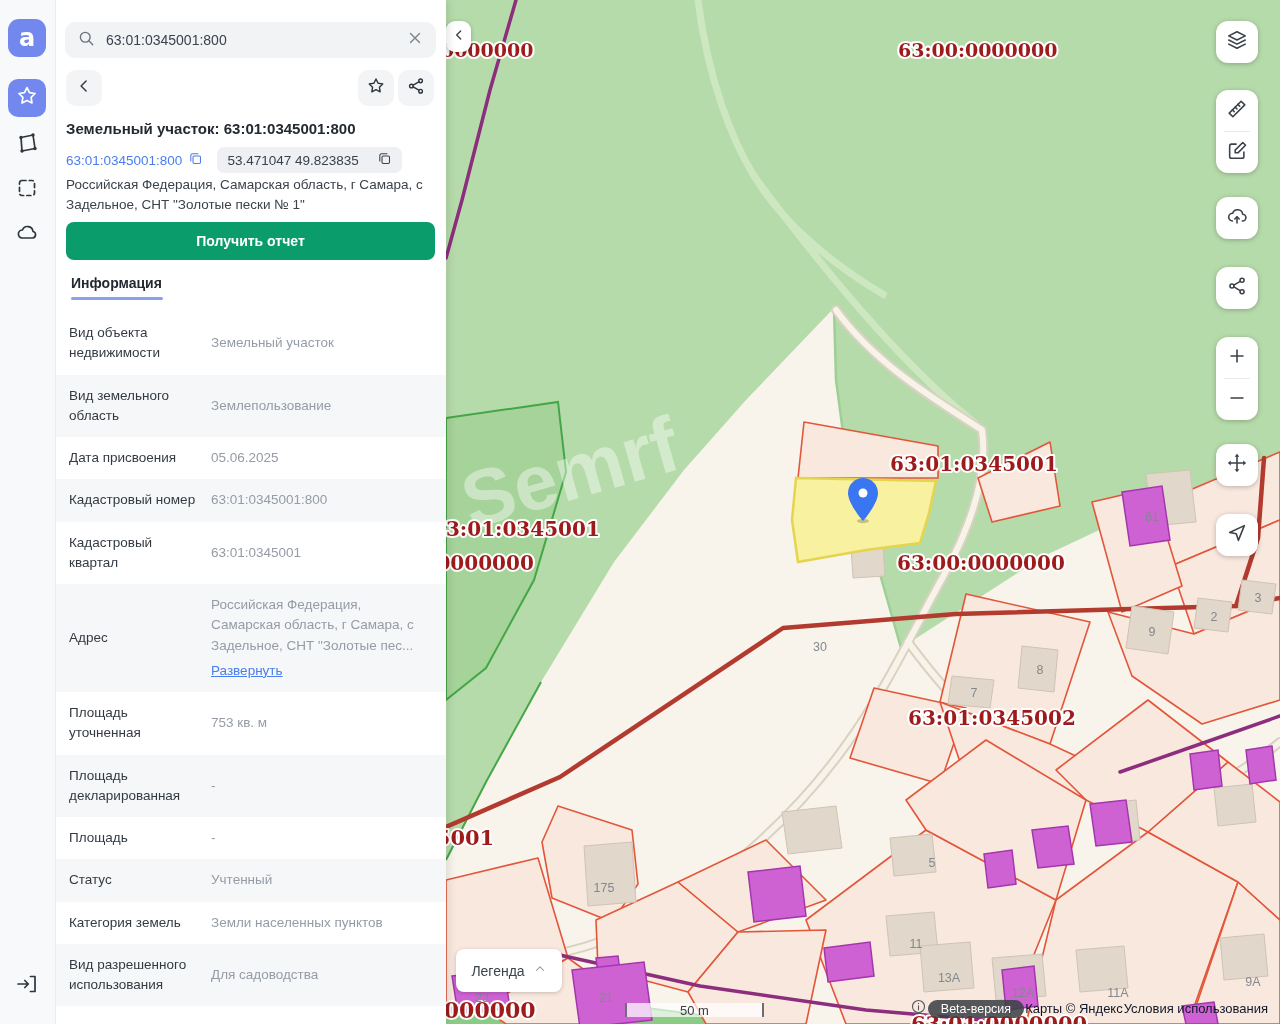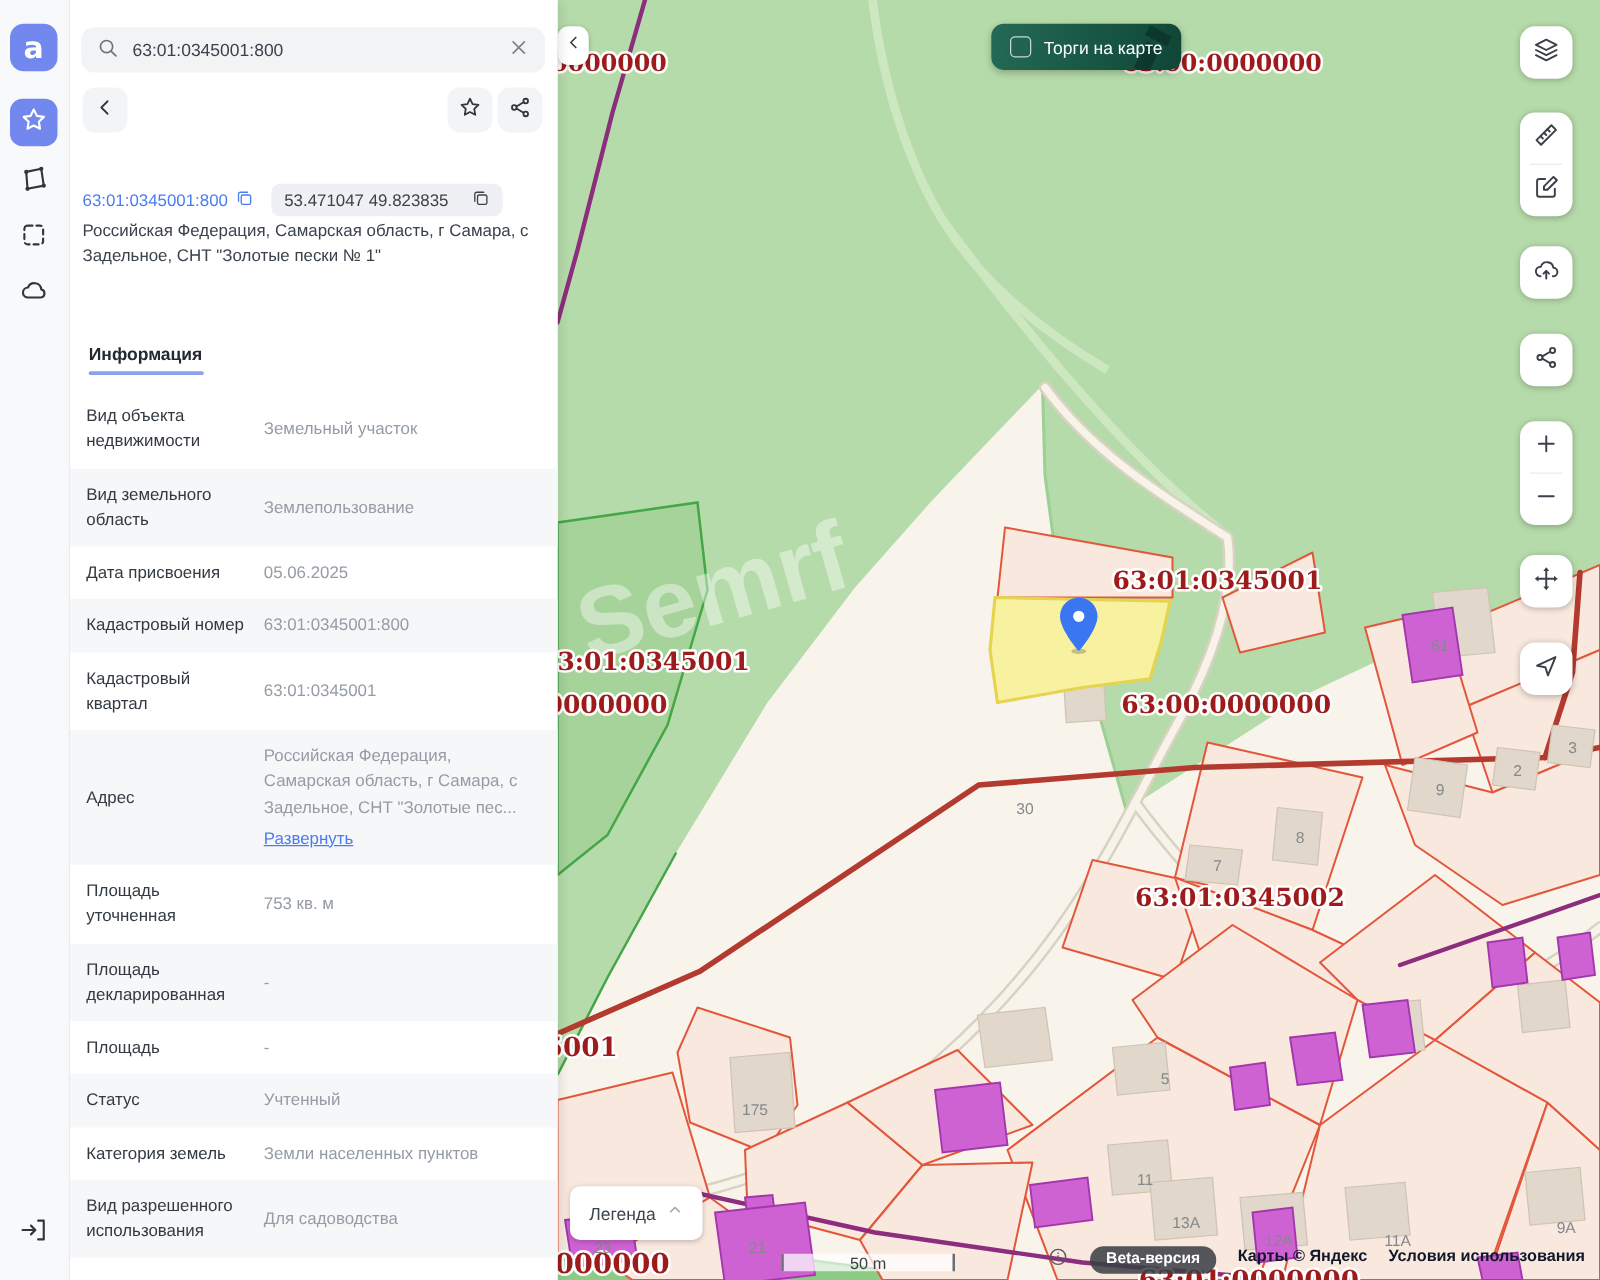--- a/index.html
+++ b/index.html
@@ -84,21 +84,21 @@
 
   .legend-btn{position:absolute;left:10px;top:949px;width:106px;height:43px;background:#fff;border-radius:8px;
     box-shadow:0 1px 4px rgba(0,0,0,.2);display:flex;align-items:center;justify-content:center;gap:8px;z-index:6;}
   .legend-btn .txt{font-size:14px;color:#3c434c;}
   .legend-btn svg{width:14px;height:14px;stroke:#9aa1a8;fill:none;stroke-width:2;stroke-linecap:round;stroke-linejoin:round;}
 
   .scalebar{position:absolute;left:179px;top:1003px;width:135px;height:14px;background:rgba(255,255,255,.72);
     border-left:2px solid #6b6f73;border-right:2px solid #6b6f73;display:flex;align-items:center;
     justify-content:center;font-size:13px;color:#3c4043;z-index:6;}
 
-  .attrib{position:absolute;right:12px;bottom:5px;display:flex;gap:17px;z-index:6;font-weight:bold;}
+  .attrib{position:absolute;right:12px;bottom:5px;display:flex;align-items:center;gap:1px;z-index:6;}
   .attrib .info svg{width:17px;height:17px;stroke:#565b60;fill:none;stroke-width:1.6;stroke-linecap:round;}
   .beta-pill{background:rgba(60,64,69,.87);color:#fff;font-size:12.5px;border-radius:12px;padding:2px 13px;}
   .attrib .maps,.attrib .terms{font-size:13px;color:#0f172a;white-space:nowrap;}
 </style>
 </head>
 <body>
 
 <div class="stage">
 
   <div class="rail">
@@ -179,20 +179,21 @@
       <span>
         <svg viewBox="0 0 24 24">
             <circle cx="17.5" cy="5.8" r="2.2"></circle>
             <circle cx="6.5" cy="12" r="2.2"></circle>
         <circle cx="17.5" cy="18.2" r="2.2"></circle>
             <path d="M8.6 11l6.8-4M8.6 13l6.8 4"></path>
           </svg>
       </span>
     </div>
 
+    <div class="obj-title">Земельный участок: 63:01:0345001:800</div>
 
     <div class="chips">
       <span class="chip-link">
         <span>63:01:0345001:800</span>
         <span>
           <svg viewBox="0 0 24 24">
               <rect x="8" y="8" width="12" height="12" rx="2"></rect>
               <path d="M16 4.5H7a2.5 2.5 0 0 0-2.5 2.5v9"></path>
             </svg>
         </span>
@@ -203,20 +204,21 @@
           <svg viewBox="0 0 24 24">
               <rect x="8" y="8" width="12" height="12" rx="2"></rect>
               <path d="M16 4.5H7a2.5 2.5 0 0 0-2.5 2.5v9"></path>
             </svg>
         </span>
       </span>
     </div>
 
     <div class="obj-address">Российская Федерация, Самарская область, г Самара, с Задельное, СНТ "Золотые пески № 1"</div>
 
+    <button class="report-btn">Получить отчет</button>
 
     <div class="tab">Информация</div>
     <div class="tab-underline"></div>
 
     <div class="info-table">
       <div class="irow">
         <div class="lbl">Вид объекта недвижимости</div>
         <div class="val">Земельный участок</div>
       </div>
       <div class="irow alt">
@@ -402,28 +404,20 @@
     </svg>
 
     <div class="collapse-btn">
       <span>
         <svg viewBox="0 0 24 24">
             <path d="M14.5 6 8.5 12l6 6"></path>
           </svg>
       </span>
     </div>
 
-    <div class="trades-pill">
-      <span class="cb"></span>
-      <span class="txt">Торги на карте</span>
-      <svg class="gavel" viewBox="0 0 24 24">
-        <path d="M14 2l8 8-3.5 3.5-8-8z"></path>
-          <path d="M10.5 8.5l5 5L6 23l-5-5z"></path>
-      </svg>
-    </div>
 
     <div class="mapbtn" style="top:21px">
       <span>
         <svg class="mapicon" viewBox="0 0 24 24">
             <path d="M12 3 3 7.5 12 12l9-4.5z"></path>
             <path d="M3 12l9 4.5L21 12"></path>
             <path d="M3 16.5 12 21l9-4.5"></path>
           </svg>
       </span>
     </div>

